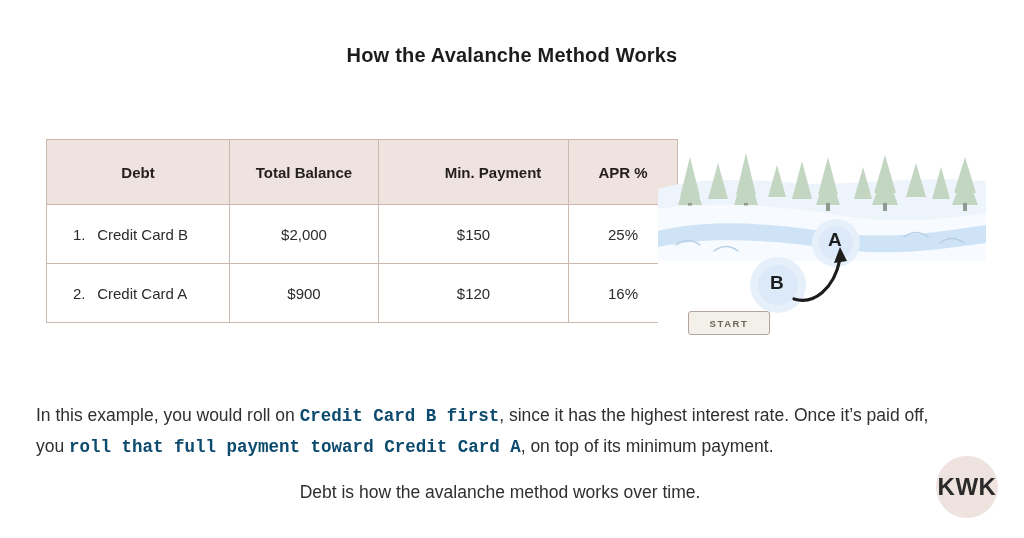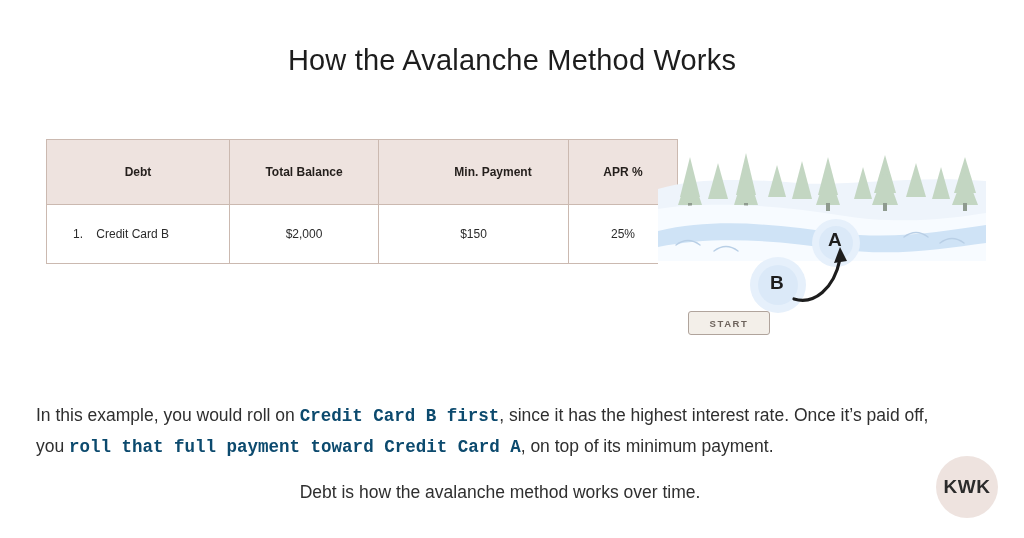--- a/index.html
+++ b/index.html
@@ -15,40 +15,40 @@
     color: #2b2b2b;
     overflow: hidden;
   }
 
   .page-title {
     position: absolute;
     top: 44px;
     left: 0;
     width: 1024px;
     text-align: center;
-    font-size: 29px;
-    font-weight: 400;
+    font-size: 20px;
+    font-weight: 700;
     letter-spacing: 0.2px;
     color: #1d1d1d;
   }
 
   
   .debt-table {
     position: absolute;
     left: 46px;
     top: 139px;
     width: 580px;
     border-collapse: collapse;
     table-layout: fixed;
   }
   .debt-table th,
   .debt-table td {
     border: 1px solid #cbb9b0;
     height: 56px;
-    font-size: 12px;
+    font-size: 15px;
     vertical-align: middle;
   }
   .debt-table thead th {
     background: #eee3df;
     font-weight: bold;
     color: #241f1c;
     text-align: center;
     height: 62px;
   }
   .debt-table tbody td {
@@ -134,21 +134,21 @@
     position: absolute;
     right: 26px;
     bottom: 20px;
     width: 62px;
     height: 62px;
     border-radius: 50%;
     background: #eee3df;
     display: flex;
     align-items: center;
     justify-content: center;
-    font-size: 19px;
+    font-size: 24px;
     font-weight: bold;
     letter-spacing: 0.5px;
     color: #2b2b2b;
   }
 </style>
 </head>
 <body>
 
 <div class="page-title">How the Avalanche Method Works</div>
 
@@ -163,20 +163,29 @@
   </thead>
   <tbody>
     <tr>
       <td class="debt-cell">
         <span class="rank">1.</span>
         <span>Credit Card B</span>
       </td>
       <td>$2,000</td>
       <td>$150</td>
       <td class="apr-high">25%</td>
+    </tr>
+    <tr>
+      <td class="debt-cell">
+        <span class="rank">2.</span>
+        <span>Credit Card A</span>
+      </td>
+      <td>$900</td>
+      <td>$120</td>
+      <td>16%</td>
     </tr>
   </tbody>
 </table>
 
 <div class="illustration">
   <svg class="illu-svg" width="328" height="196" viewBox="0 0 328 196">
 
     <path d="M0,50 C40,38 90,40 140,44 C190,48 250,36 328,42 L328,120 L0,120 Z" fill="#eef4fb"></path>
 
     <g fill="#c3d6c2">

